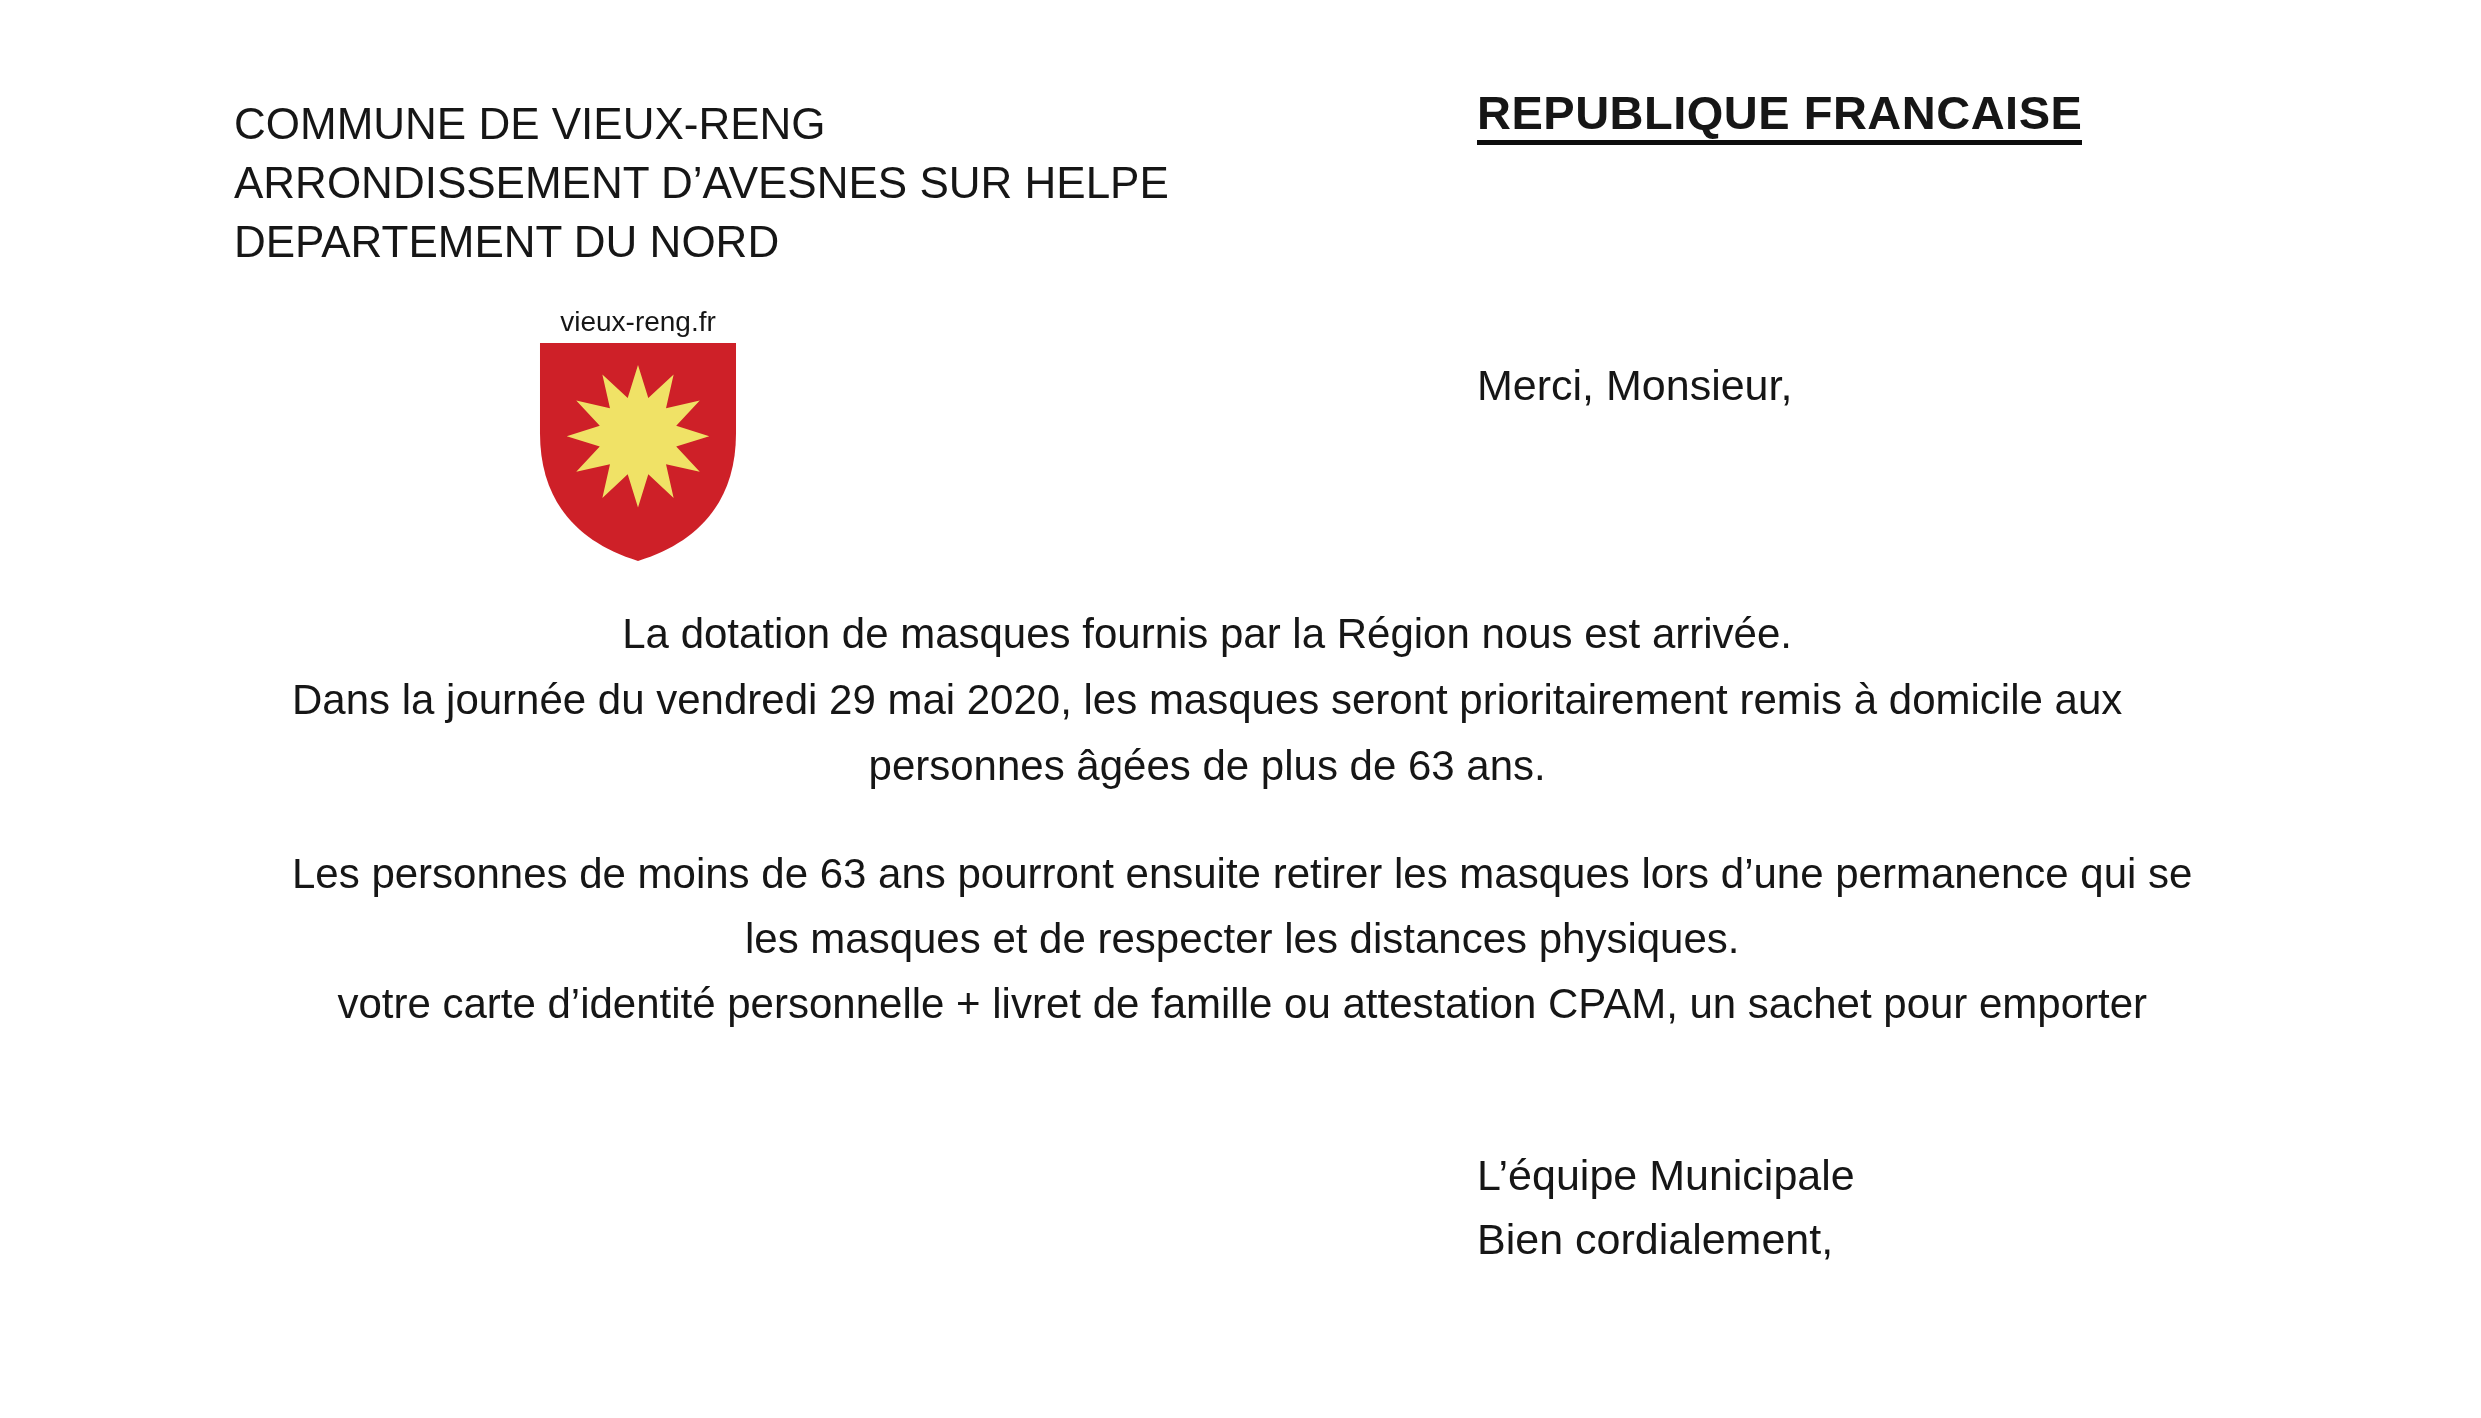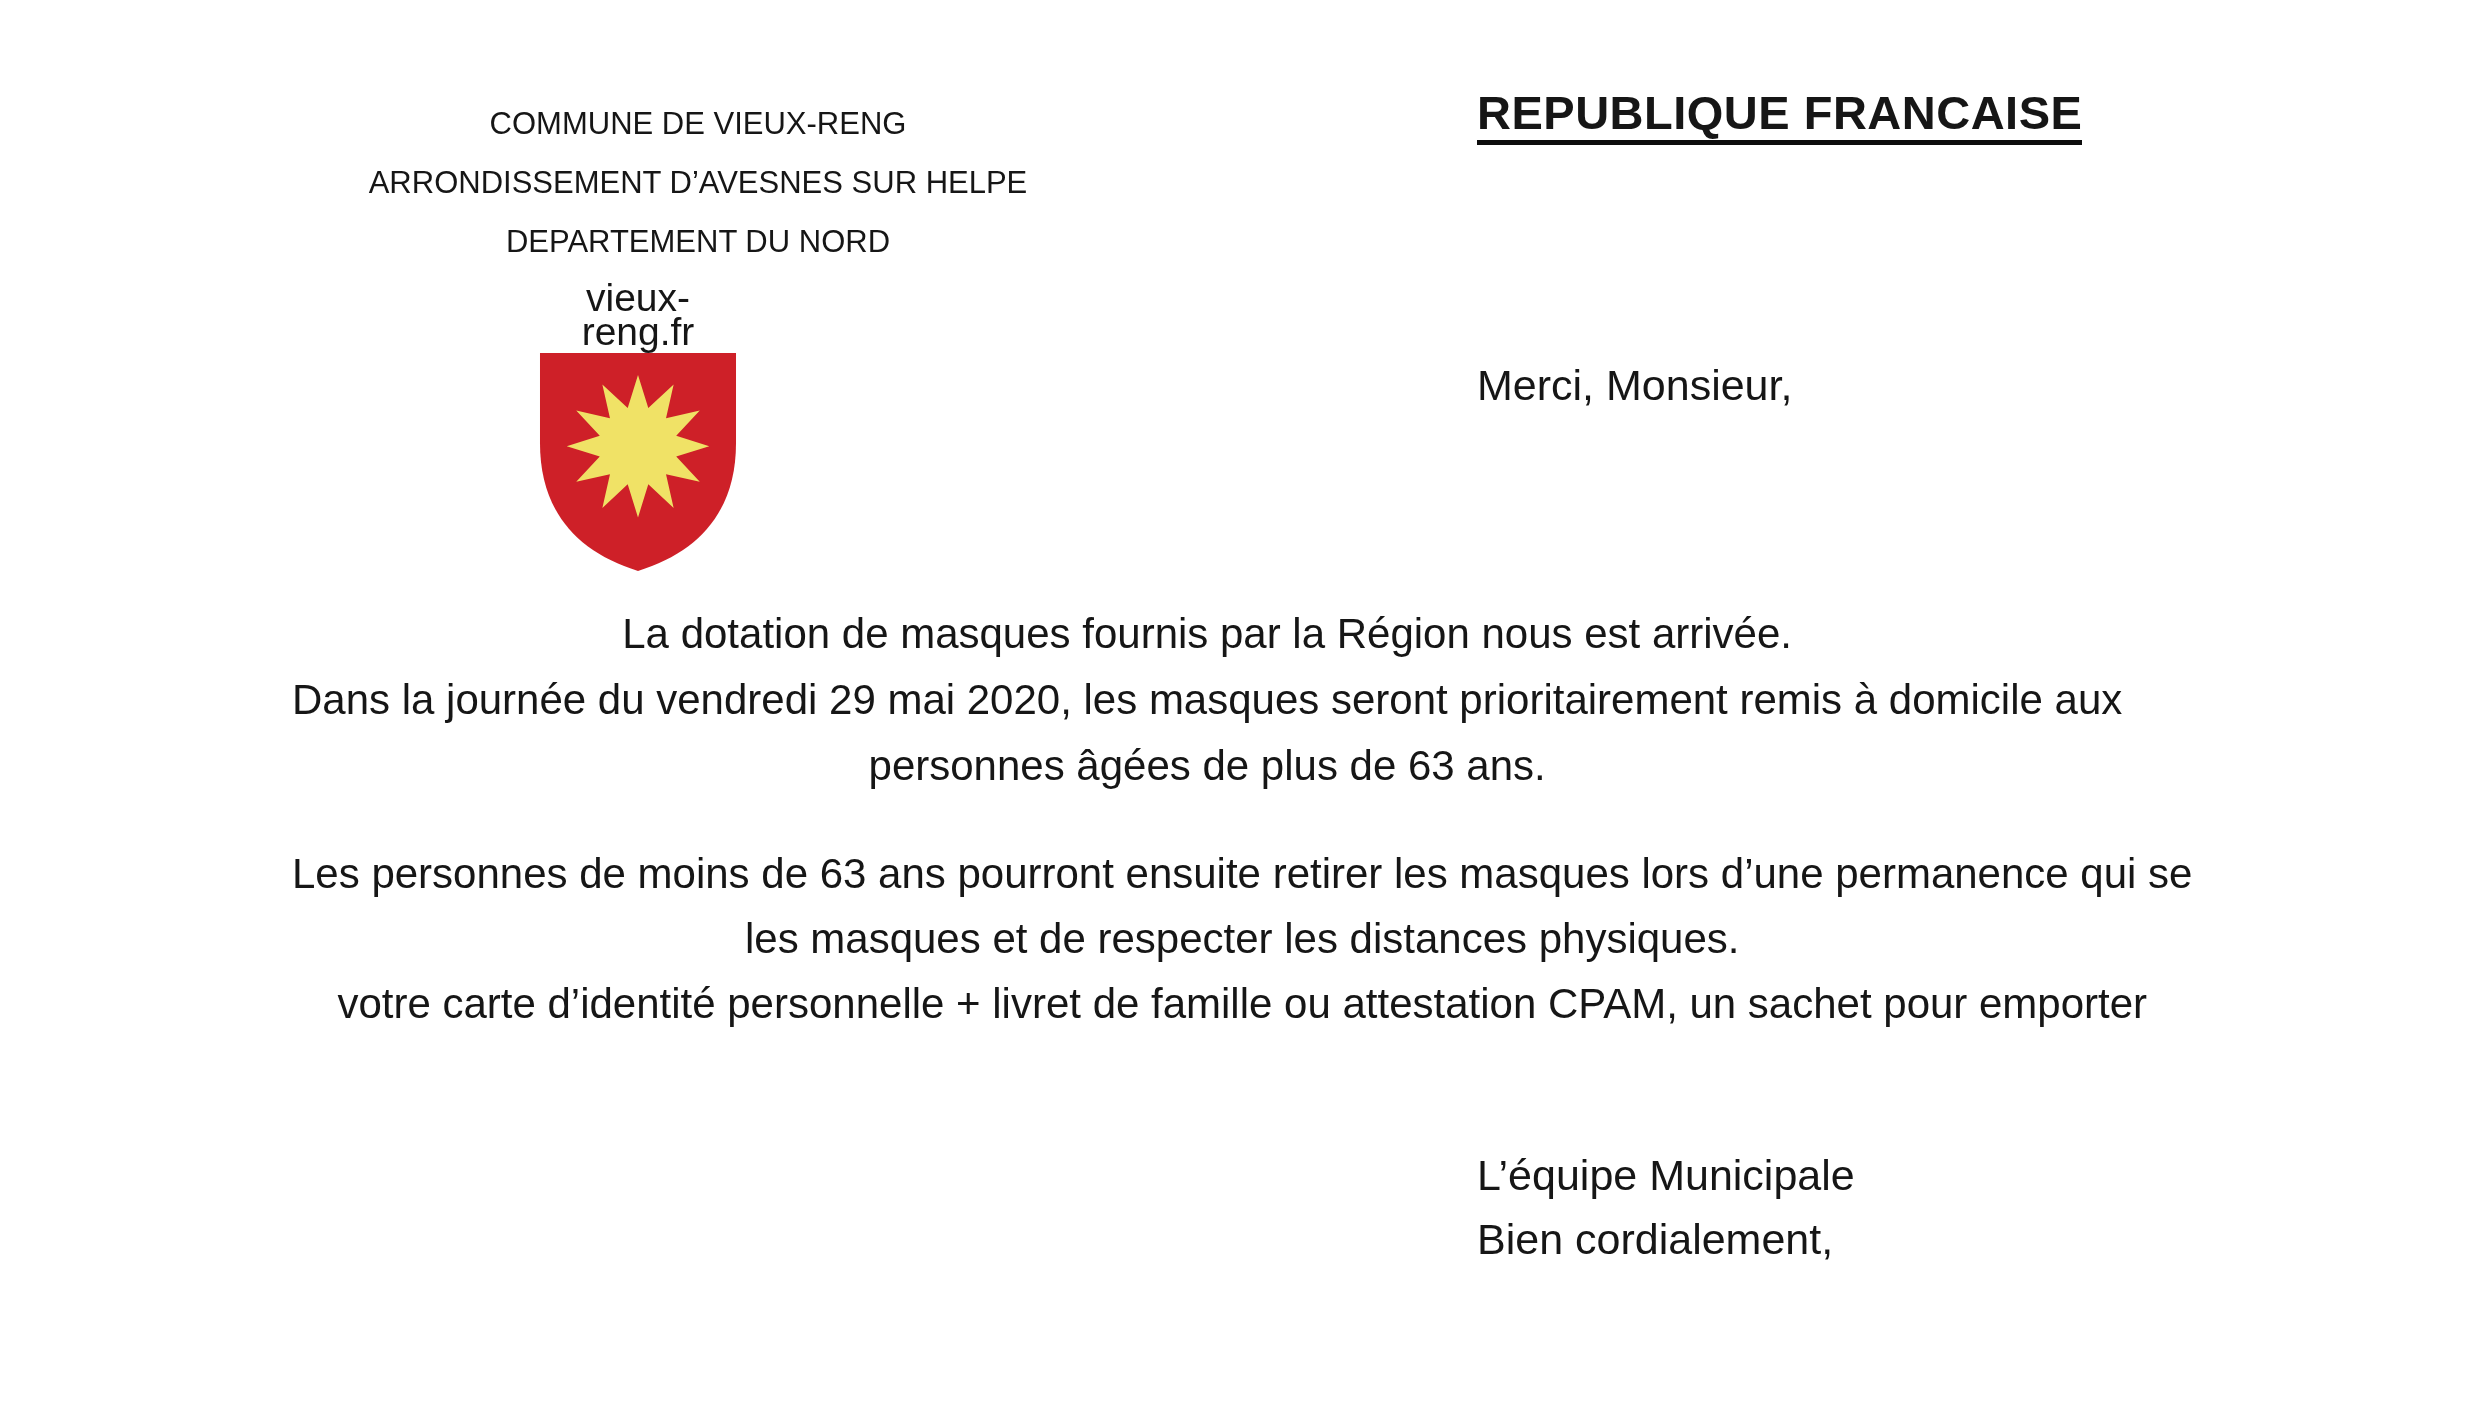--- a/index.html
+++ b/index.html
@@ -12,39 +12,40 @@
     position: relative;
     background: #ffffff;
     overflow: hidden;
     font-family: "Liberation Sans", sans-serif;
     color: #161616;
   }
   .abs { position: absolute; }
 
   
   .header-left {
-    left: 258px;
+    left: 234px;
     top: 94px;
     width: 880px;
-    text-align: center;
-    font-size: 31px;
+    text-align: left;
+    font-size: 44px;
     line-height: 59px;
     white-space: nowrap;
   }
 
   
   .site-logo {
     left: 538px;
     top: 281px;
     width: 200px;
     text-align: center;
   }
   .website {
-    font-size: 39px;
+    font-size: 28px;
     line-height: 34px;
+    margin-top: 24px;
   }
   .coat-of-arms {
     display: block;
     margin: 3px auto 0 auto;
   }
 
   
   .header-right {
     left: 1477px;
     top: 88px;

